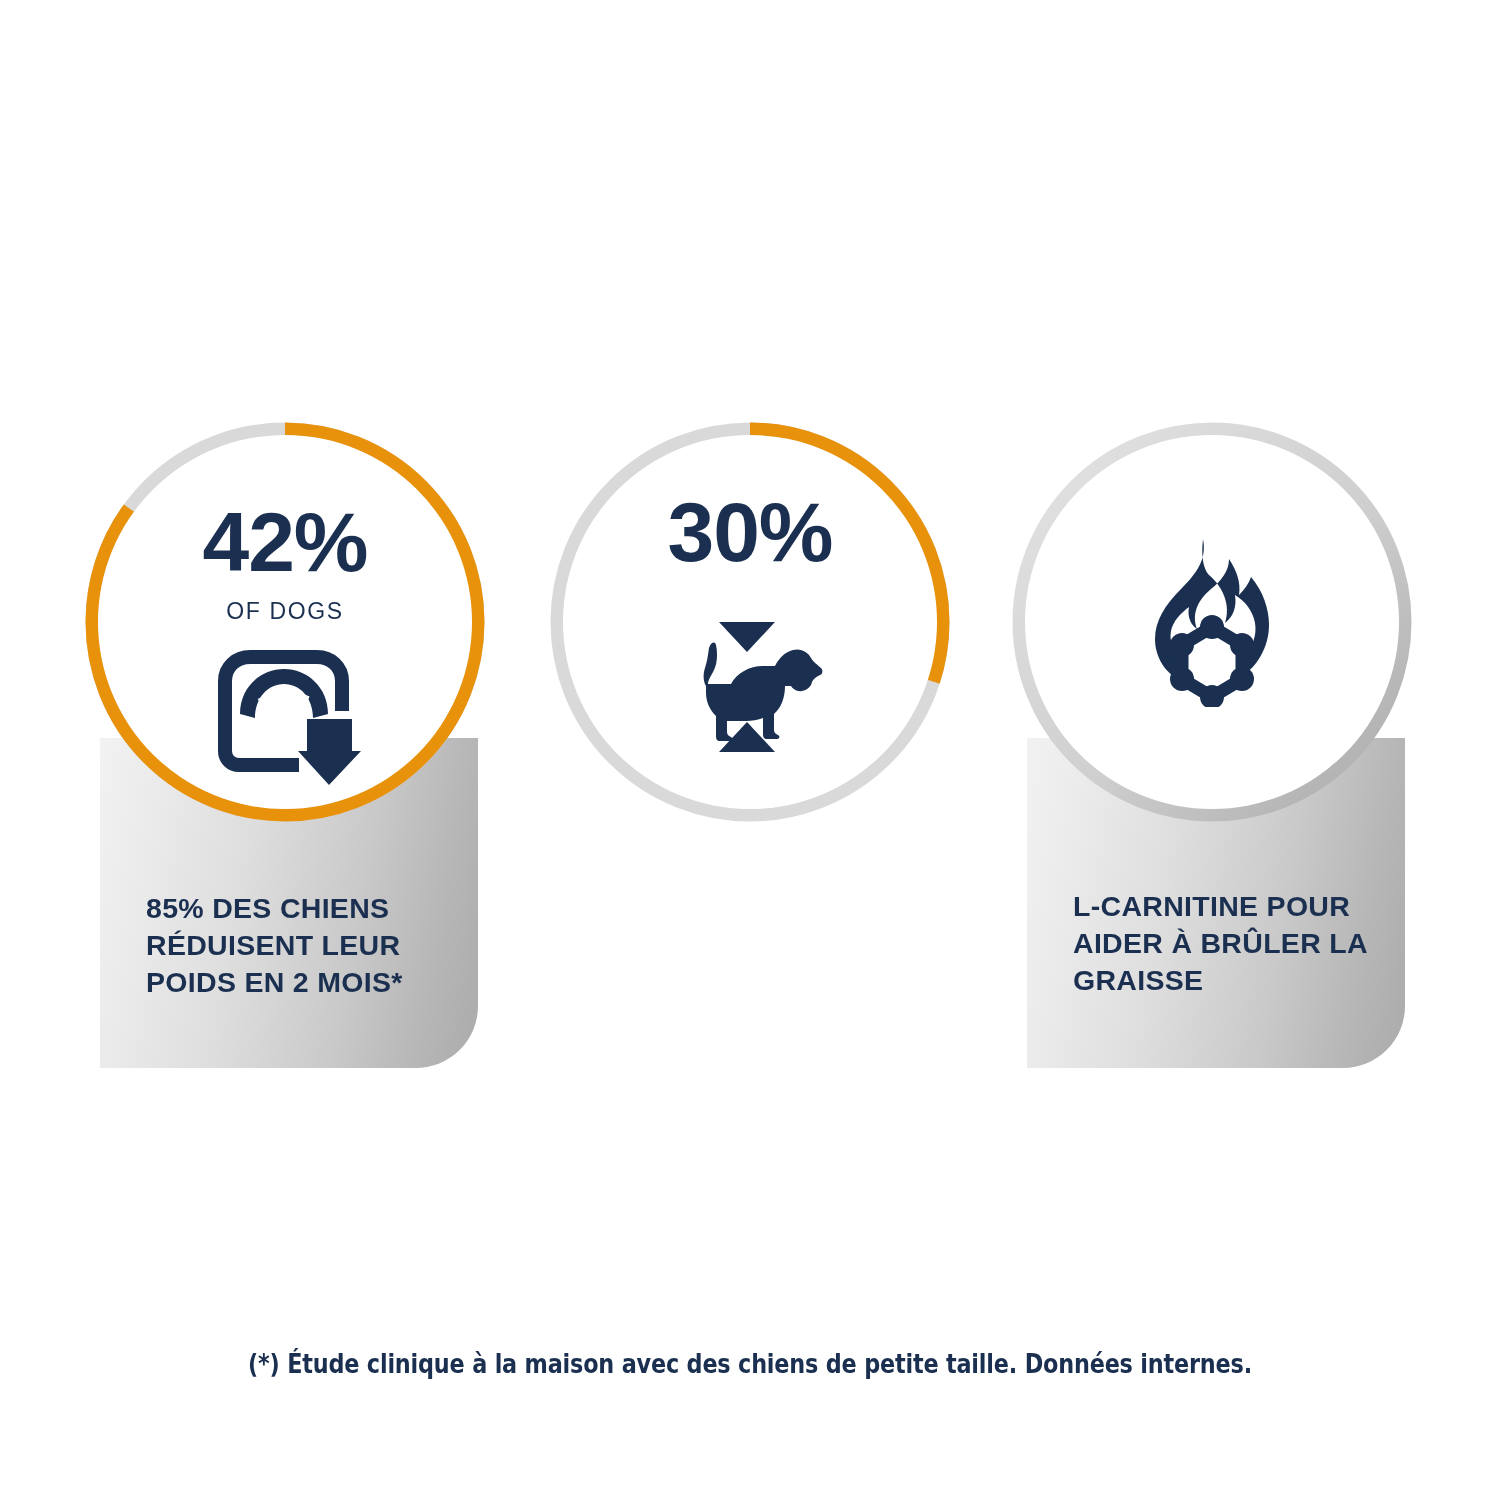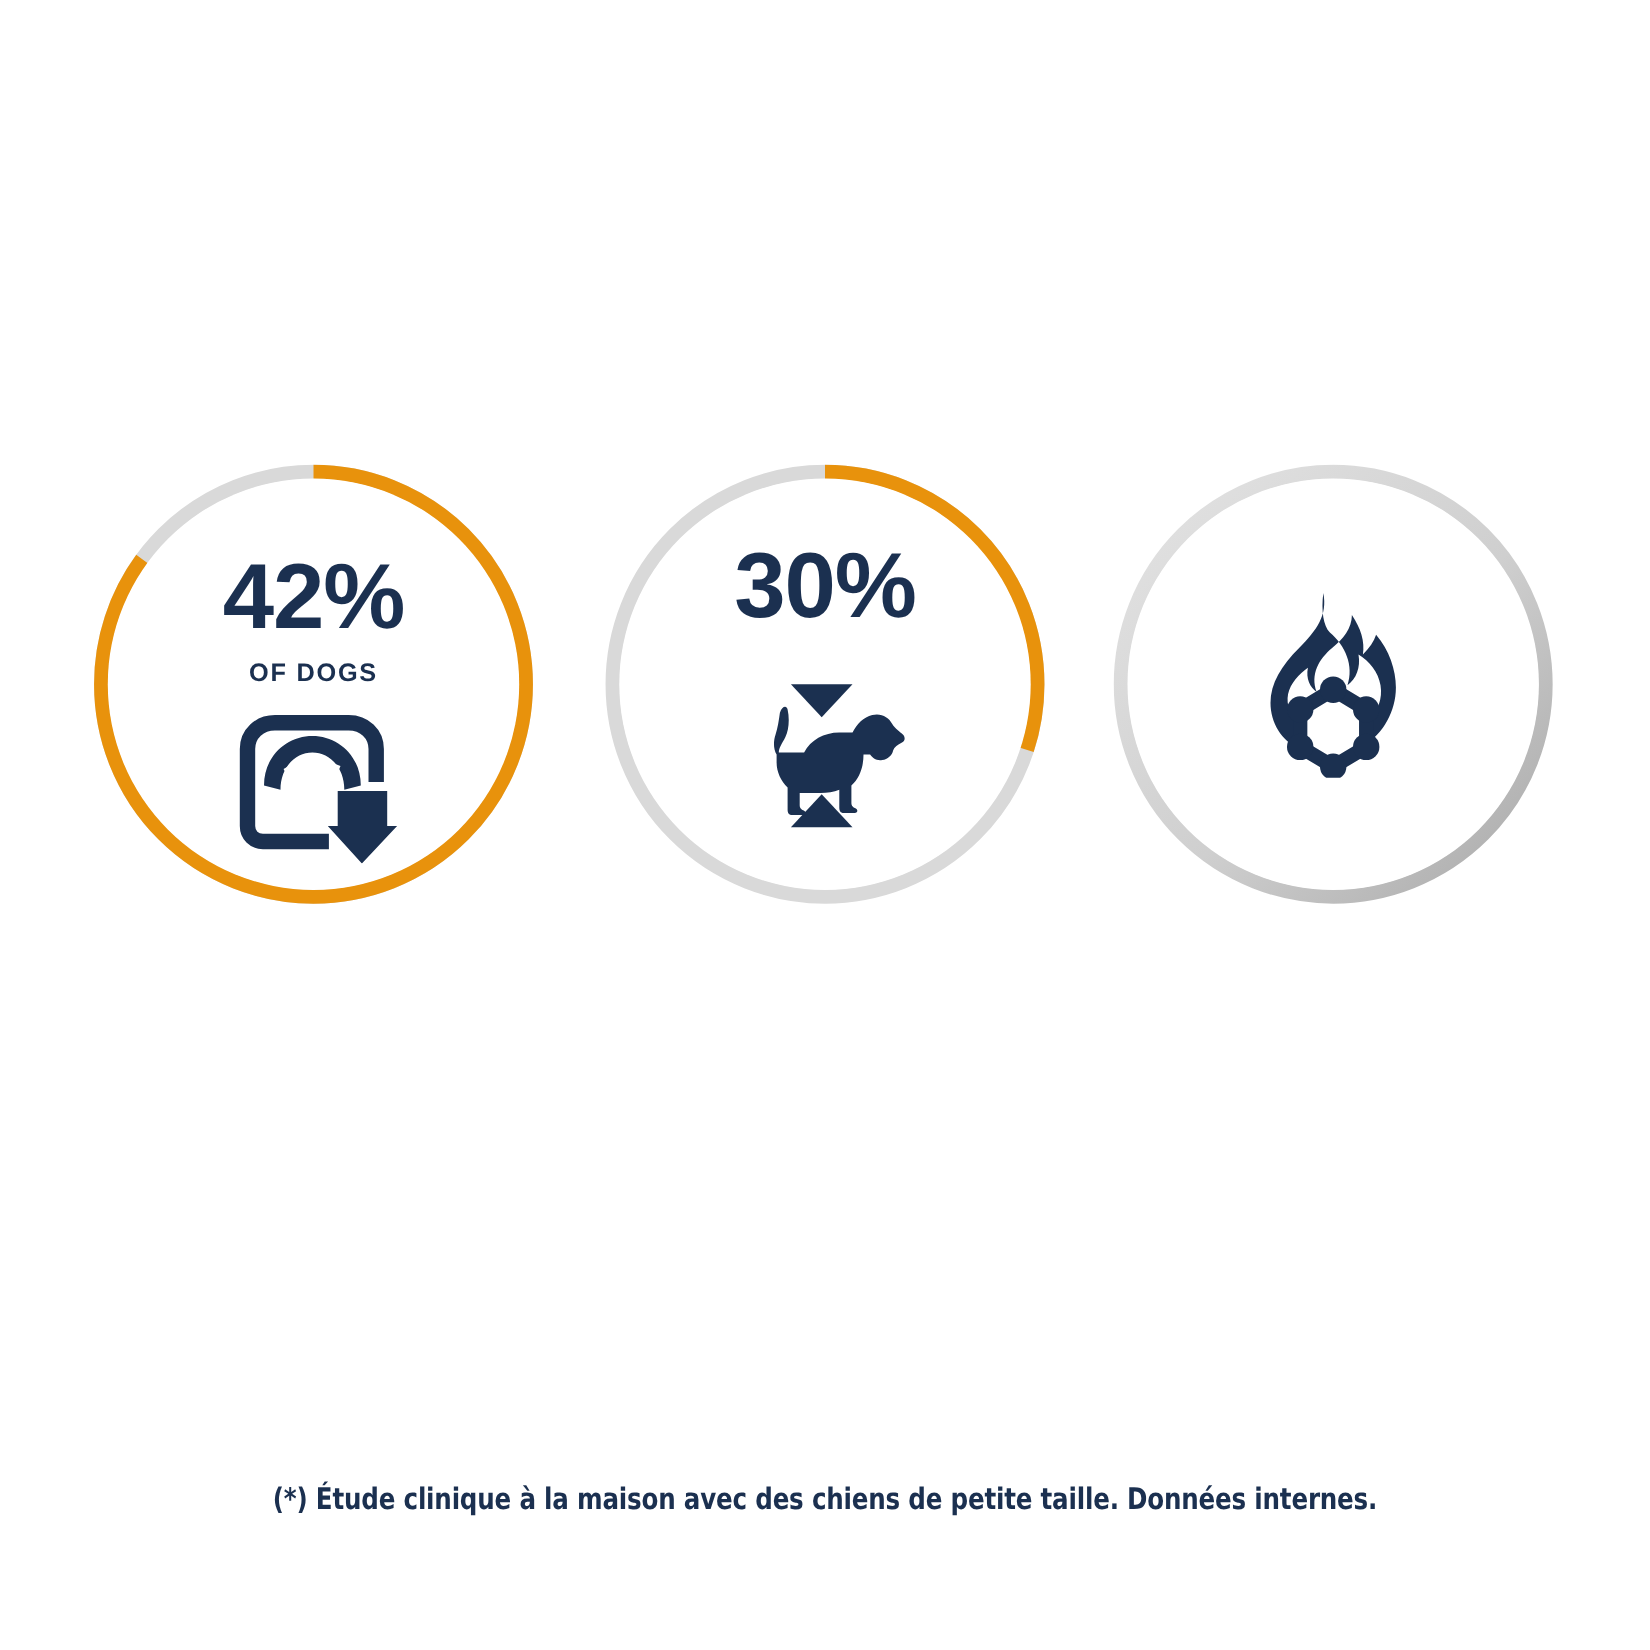--- a/index.html
+++ b/index.html
@@ -98,21 +98,21 @@
     color: #1b3050;
     font-weight: bold;
     font-size: 84px;
     line-height: 1;
     letter-spacing: -1px;
     margin-top: 78px;
   }
   .w2 .pct { margin-top: 68px; }
   .sub {
     color: #1b3050;
-    font-weight: bold;
+    font-weight: normal;
     font-size: 23px;
     letter-spacing: 1.6px;
     margin-top: 14px;
     text-transform: uppercase;
   }
 
   .icon-slot {
     margin-top: 14px;
     display: flex;
     align-items: center;
@@ -134,22 +134,28 @@
     font-family: "DejaVu Sans Condensed", "Liberation Sans Narrow", "Liberation Sans", sans-serif;
     letter-spacing: -0.2px;
     transform: scaleX(0.92);
   }
 </style>
 </head>
 <body>
 
 <div id="stage">
 
-
-
+  <div class="card c1">
+    <div class="caption">85% DES CHIENS RÉDUISENT LEUR POIDS EN 2 MOIS*</div>
+  </div>
+
+
+  <div class="card c3">
+    <div class="caption">L-CARNITINE POUR AIDER À BRÛLER LA GRAISSE</div>
+  </div>
 
   <div class="circle-wrap w1">
     <svg class="ring-svg" viewBox="0 0 400 400">
       <circle cx="200" cy="200" r="193" fill="none" stroke="#d9d9d9" stroke-width="13"></circle>
       <circle id="arc1" cx="200" cy="200" r="193" fill="none" stroke="#e8920c" stroke-width="13" stroke-linecap="butt" transform="rotate(-90 200 200)" stroke-dasharray="1030.756549642811 1212.6547642856601"></circle>
     </svg>
     <div class="disc"></div>
     <div class="circle-inner">
       <div class="pct">42%</div>
       <div class="sub">OF DOGS</div>

